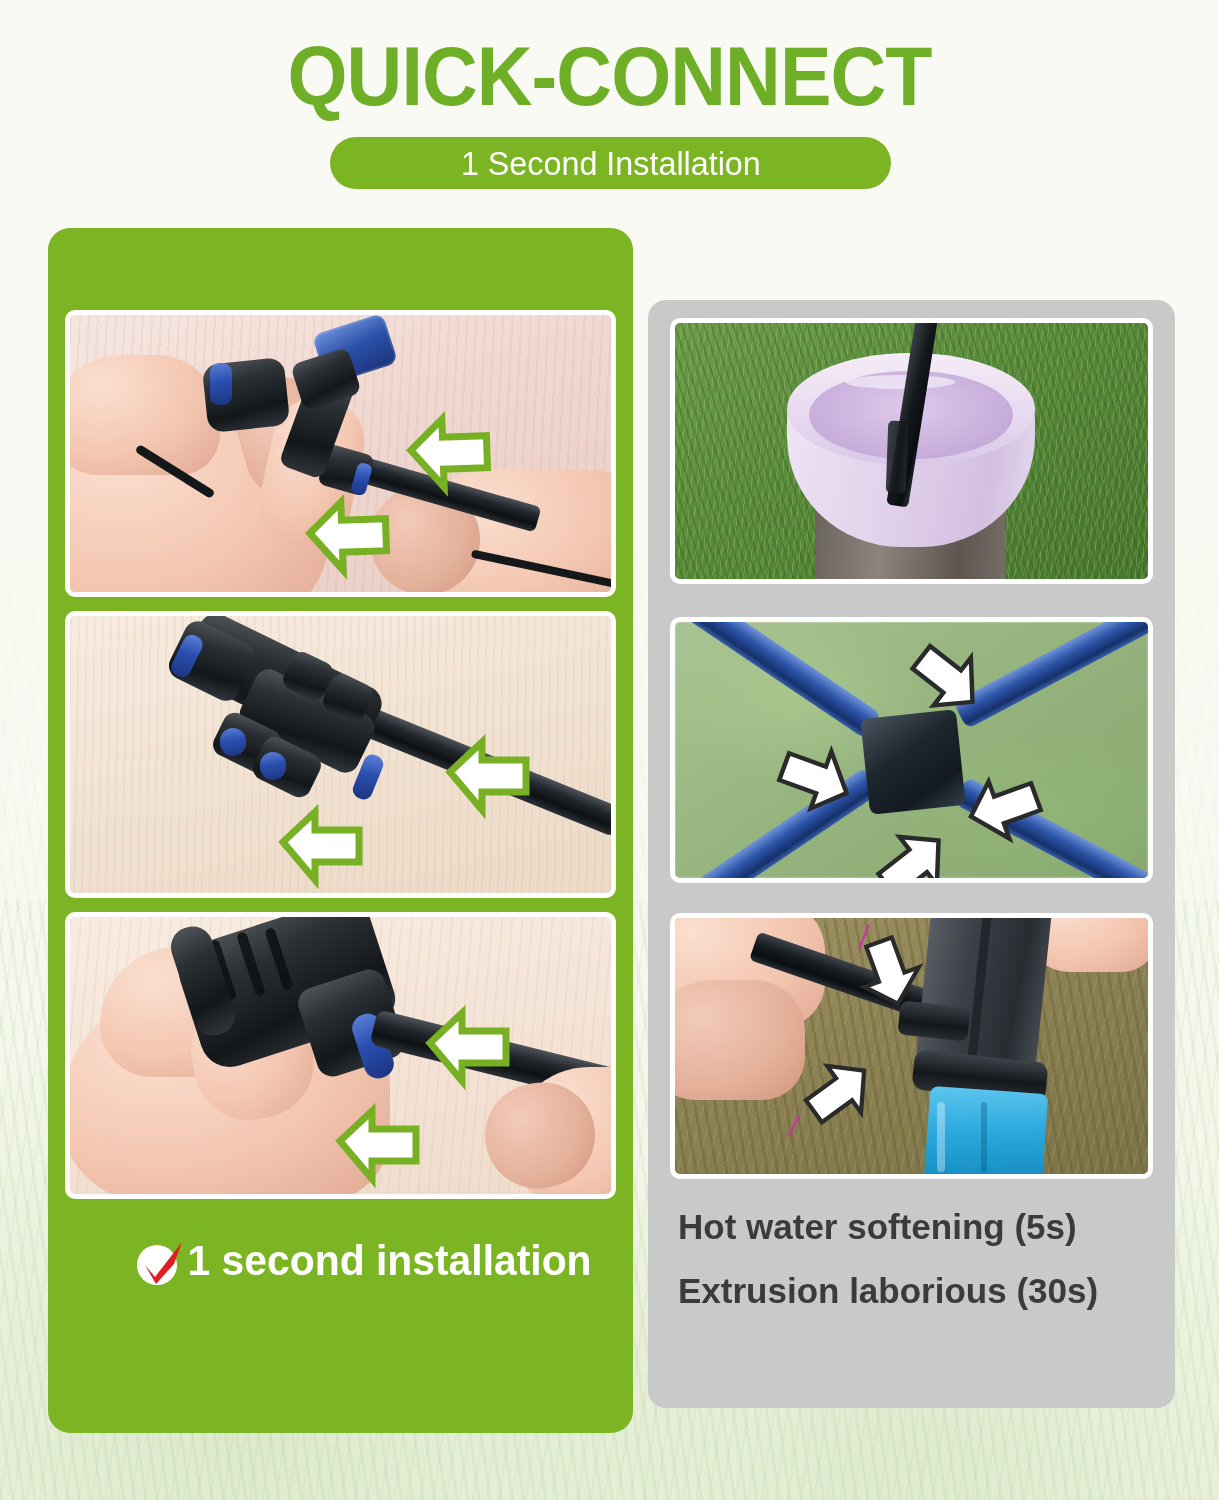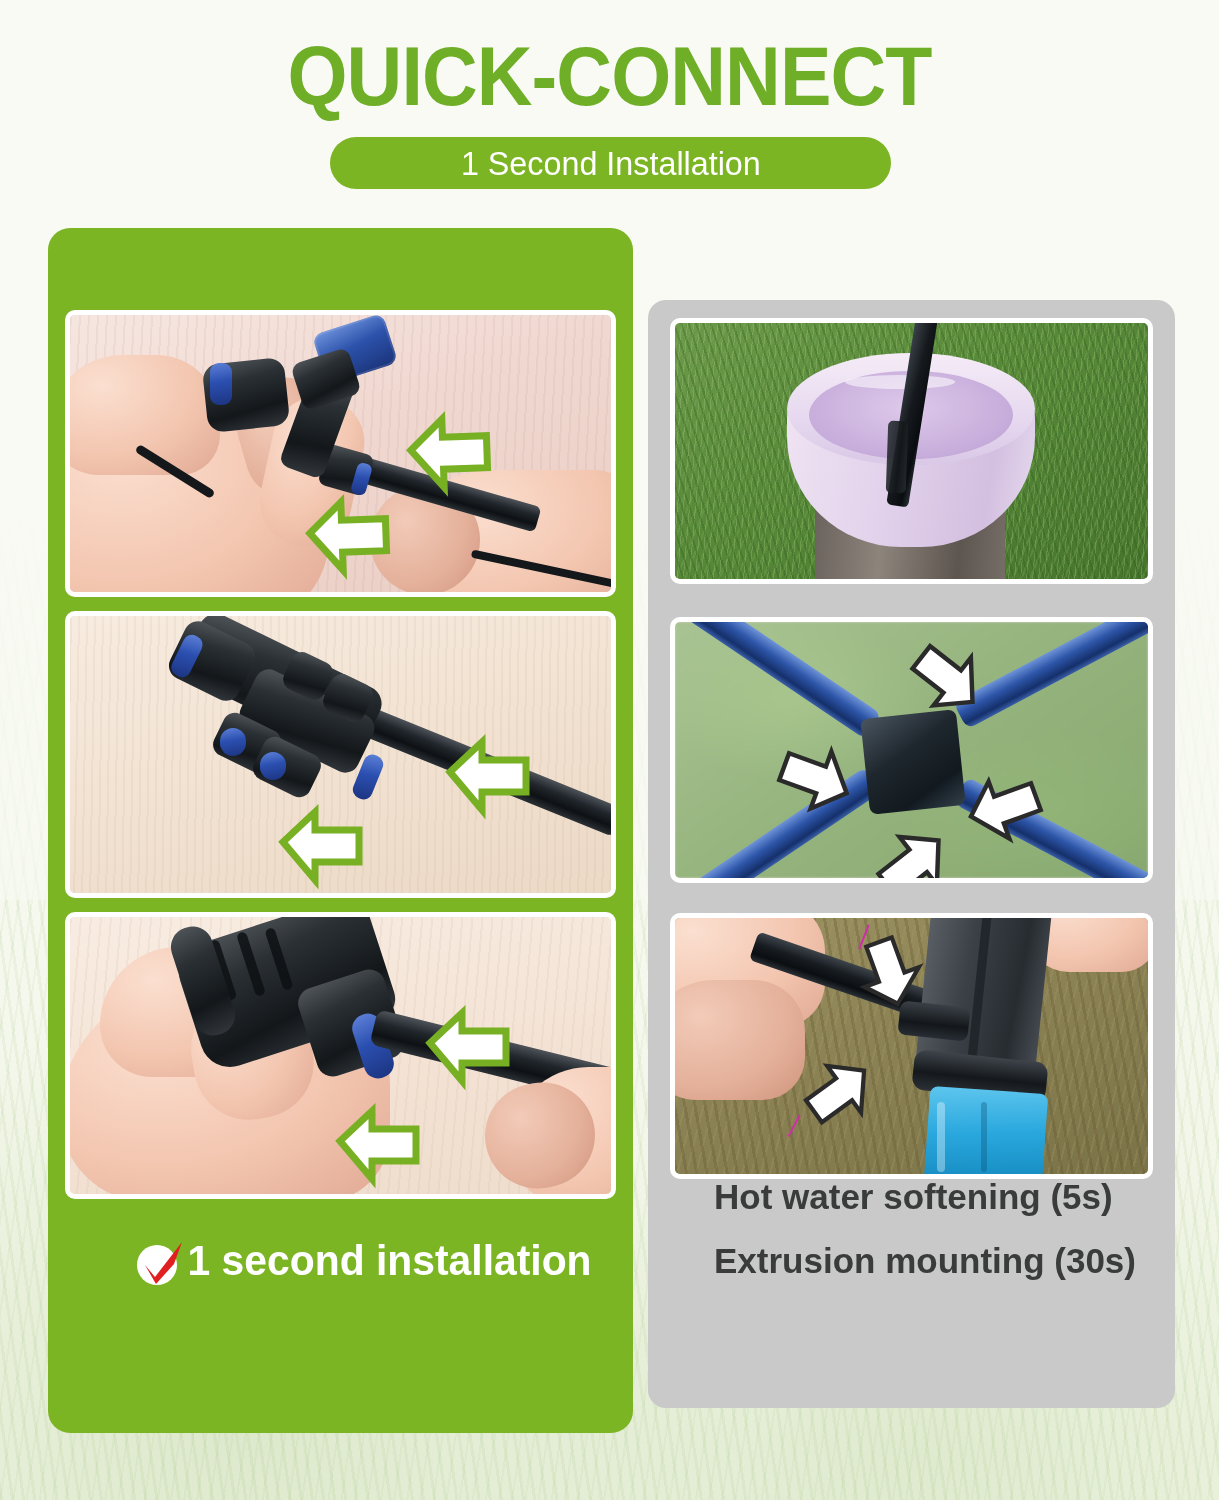--- a/index.html
+++ b/index.html
@@ -259,23 +259,22 @@
     font-weight: bold;
     color: #ffffff;
     transform: scaleX(0.95);
     transform-origin: left center;
     white-space: nowrap;
     padding-left: 50px;
   }
 
   #other-features {
     position: absolute;
-    left: 30px; top: 865px;
+    left: 30px; top: 895px;
     width: 500px;
-    margin-left: 36px;
   }
   .other-feature {
     height: 64px;
     display: flex;
     align-items: center;
   }
   .other-feature-label {
     font-size: 35px;
     line-height: 40px;
     font-weight: bold;
@@ -555,18 +554,18 @@
           <path d="M8 34 L40 4 L40 22 L84 22 L84 54 L40 54 L40 72 Z" fill="#ffffff" stroke="#2a2a2a" stroke-width="5" transform="rotate(-36 46 38) scale(-1,1) translate(-92,0)"></path>
         </svg>
       </div>
     </div>
 
     <div id="other-features">
       <div class="other-feature">
         <span class="other-feature-label">Hot water softening (5s)</span>
       </div>
       <div class="other-feature">
-        <span class="other-feature-label">Extrusion mounting (30s)</span>
+        <span class="other-feature-label">Extrusion laborious (30s)</span>
       </div>
     </div>
 
   </div>
 </div>
 
 </body></html>

